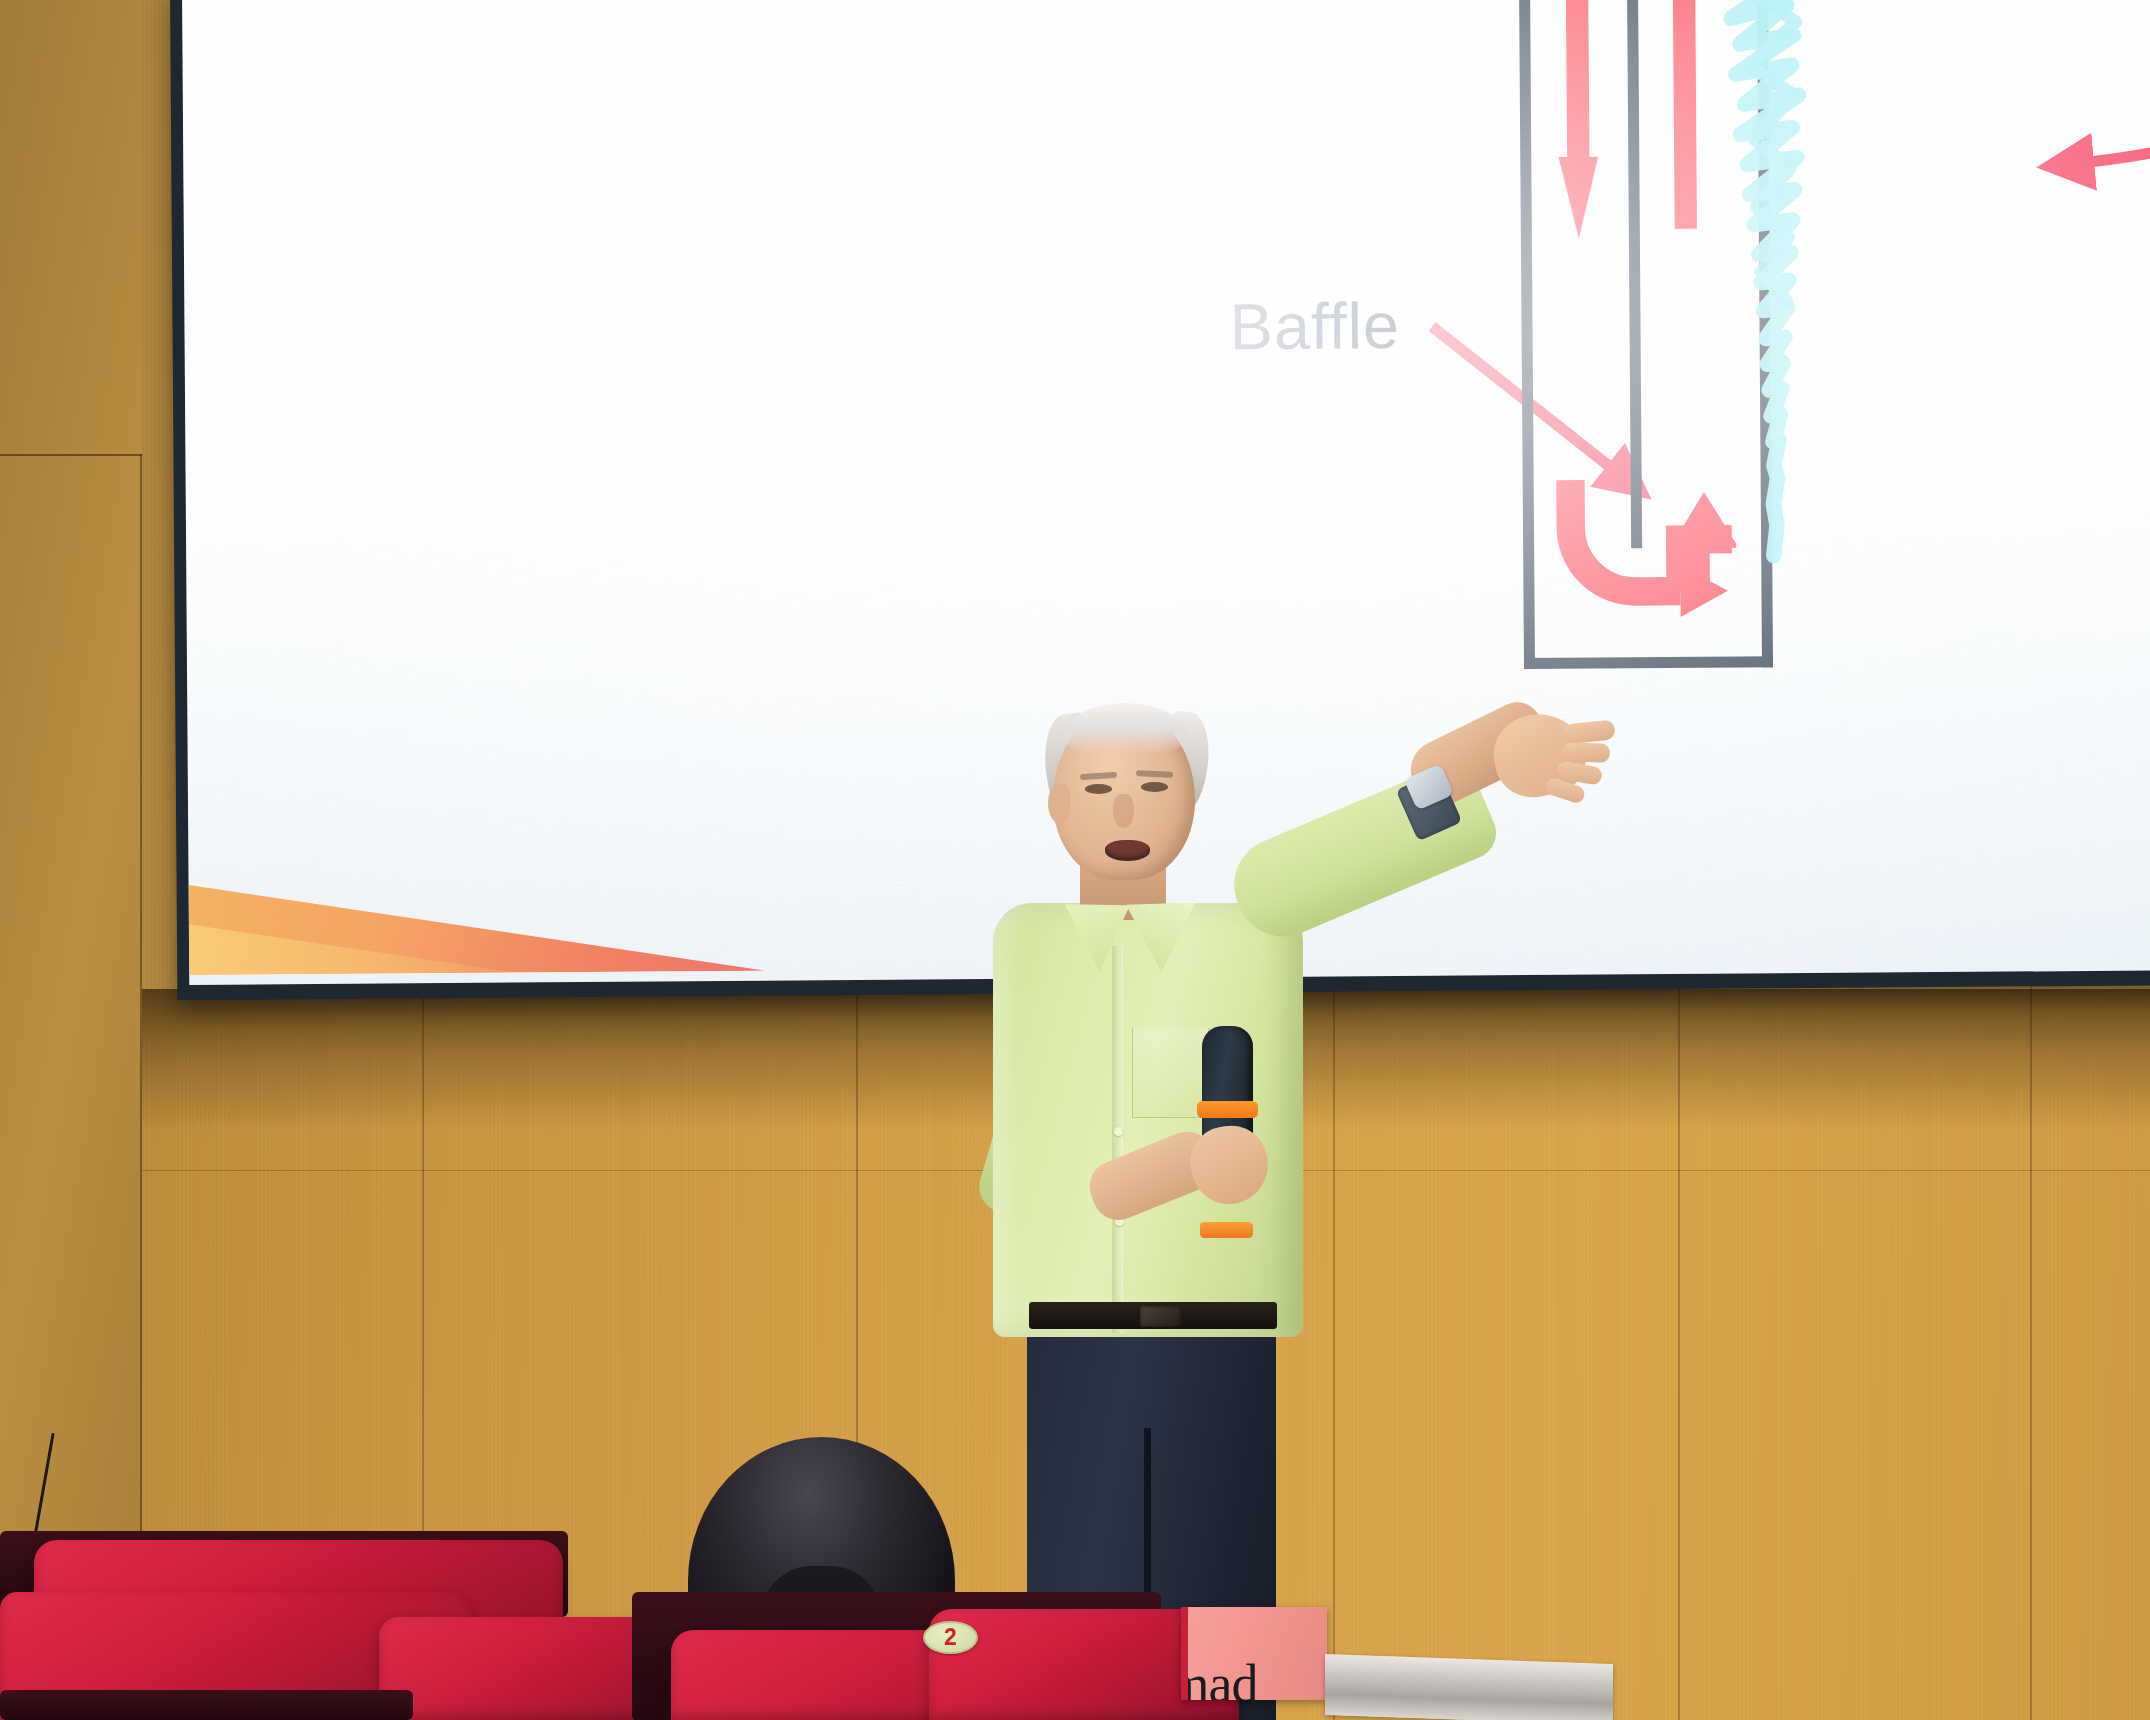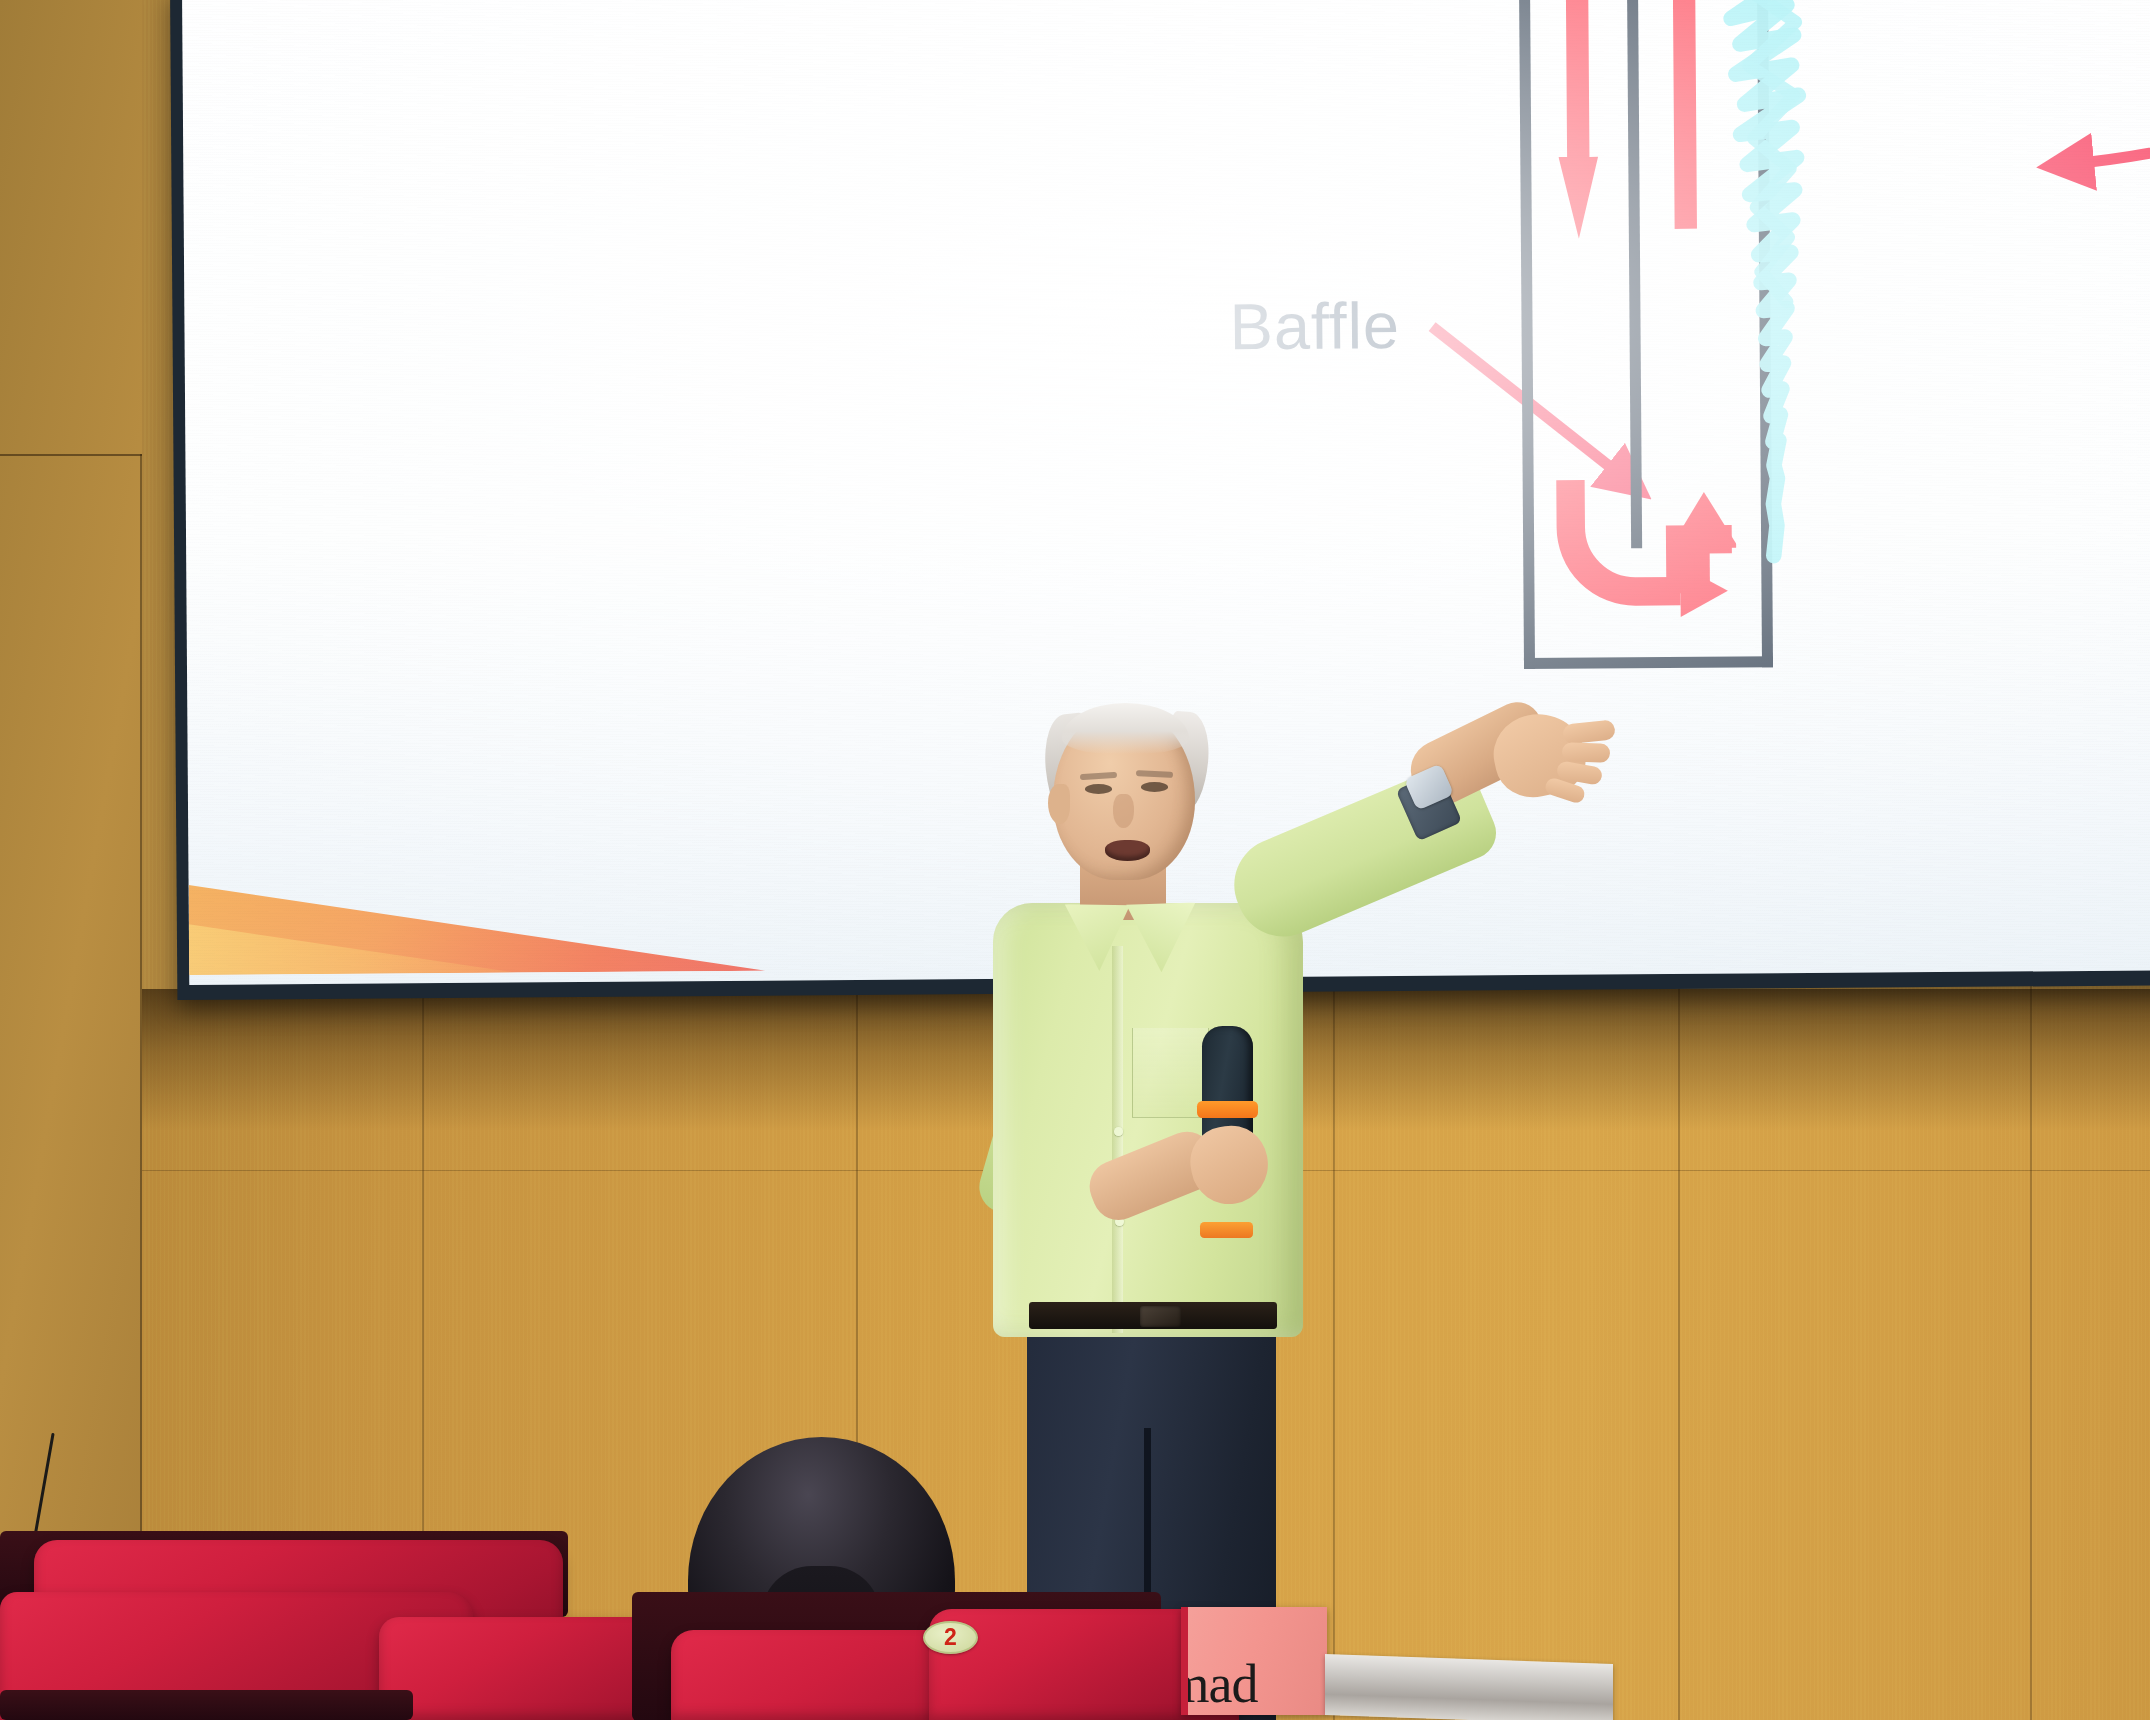--- a/index.html
+++ b/index.html
@@ -320,21 +320,21 @@
     border-radius:52% 52% 38% 38%/62% 62% 38% 38%;
   }
   .attendee-pony{
     position:absolute;left:73px;top:129px;width:120px;height:172px;
     background:linear-gradient(180deg,#1b191f,#0d0c10);
     border-radius:42% 42% 50% 50%/30% 30% 70% 70%;
   }
 
   
   .nameplate{
-    position:absolute;left:1181px;top:1607px;width:146px;height:108px;
+    position:absolute;left:1181px;top:1607px;width:146px;height:93px;
     background:linear-gradient(110deg,#f5a09a 0%,#f3958f 45%,#e98a84 100%);
     border-left:7.7px solid #c6203a;
     box-shadow:0 2.6px 7.7px rgba(0,0,0,.35);
     overflow:hidden;
   }
   .nameplate-text{
     position:absolute;left:-20.6px;top:46px;
     font-family:"Liberation Serif", serif;
     font-size:54px;color:#1b1b1b;white-space:nowrap;letter-spacing:-0.9px;
   }

